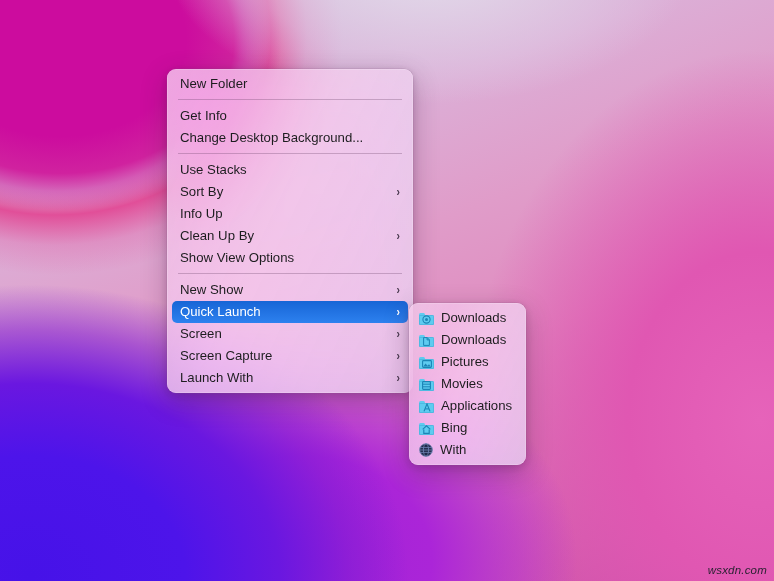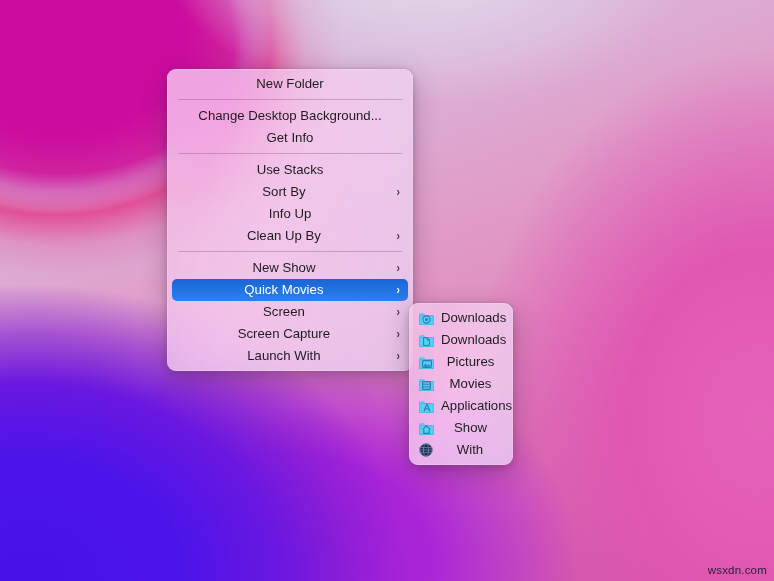--- a/index.html
+++ b/index.html
@@ -89,38 +89,38 @@
       0 8px 26px rgba(60,20,60,.30),
       0 2px 8px rgba(60,20,60,.18);
   }
 
   #main-menu {
     left:167px; top:69px;
     width:246px;
   }
   #sub-menu {
     left:409px; top:303px;
-    width:104px;
+    width:117px;
   }
 
   .mi {
     position:relative;
     display:flex;
     align-items:center;
     height:22px;
     margin:0 5px;
     padding:0 8px 0 8px;
     border-radius:5px;
     color:#1d1d1f;
     font-size:13.2px;
     line-height:22px;
     white-space:nowrap;
     cursor:default;
   }
-  .mi .label { flex:1 1 auto;text-align:center; }
+  .mi .label { flex:1 1 auto; }
 
   .mi.selected {
     background:linear-gradient(180deg, #1765d6 0%, #2d81ef 100%);
     color:#ffffff;
   }
   .mi.selected .chev { color:#ffffff; }
 
   .chev {
     flex:0 0 auto;
     margin-left:8px;
@@ -179,67 +179,71 @@
   .icon-globe svg { display:block; }
 
   
   #watermark {
     position:absolute;
     right:7px; bottom:5px;
     font-size:11.5px;
     color:#2b2233;
     letter-spacing:.2px;
     font-family:"Liberation Sans", sans-serif;
+    font-style:italic;
   }
 </style>
 </head>
 <body>
 
 <div id="desktop">
   <div class="wp-layer wp-base"></div>
   <div class="wp-layer wp-blob-pink"></div>
   <div class="wp-layer wp-blob-purple"></div>
   <div class="wp-layer wp-blob-violet"></div>
   <div class="wp-layer wp-blob-rose"></div>
   <div class="wp-layer wp-blob-magenta"></div>
   <div class="wp-layer wp-highlight"></div>
 
   <div class="menu" id="main-menu">
       <div class="mi">
         <span class="label">New Folder</span>
       </div>
       <div class="sep"></div>
       <div class="mi">
+        <span class="label">Get Info</span>
+      </div>
+      <div class="mi">
         <span class="label">Change Desktop Background...</span>
       </div>
-      <div class="mi">
-        <span class="label">Get Info</span>
-      </div>
       <div class="sep"></div>
       <div class="mi">
         <span class="label">Use Stacks</span>
       </div>
       <div class="mi">
         <span class="label">Sort By</span>
         <span class="chev">›</span>
       </div>
       <div class="mi">
         <span class="label">Info Up</span>
       </div>
       <div class="mi">
         <span class="label">Clean Up By</span>
         <span class="chev">›</span>
       </div>
+      <div class="mi">
+        <span class="label">Show View Options</span>
+      </div>
       <div class="sep"></div>
       <div class="mi">
         <span class="label">New Show</span>
         <span class="chev">›</span>
       </div>
       <div class="mi selected">
-        <span class="label">Quick Movies</span>
+        <span class="label">Quick Launch</span>
         <span class="chev">›</span>
       </div>
       <div class="mi">
         <span class="label">Screen</span>
         <span class="chev">›</span>
       </div>
       <div class="mi">
         <span class="label">Screen Capture</span>
         <span class="chev">›</span>
       </div>
@@ -319,21 +323,21 @@
         <span class="icon-folder">
           <span class="tab"></span>
           <span class="body"></span>
           <span class="glyph">
             <svg width="9" height="9" viewBox="0 0 9 9">
               <path d="M.7 4.3 4.5.8l3.8 3.5" fill="none" stroke="#1b84b5" stroke-width="1.15"></path>
               <path d="M1.8 4.5v3.8h5.4V4.5" fill="none" stroke="#1b84b5" stroke-width="1.15"></path>
             </svg>
           </span>
         </span>
-        <span class="label">Show</span>
+        <span class="label">Bing</span>
       </div>
       <div class="mi">
         <span class="icon-globe">
           <svg width="14" height="14" viewBox="0 0 14 14">
             <circle cx="7" cy="7" r="6.3" fill="#1f2a4a"></circle>
             <g fill="none" stroke="#6d7fb0" stroke-width=".85">
               <ellipse cx="7" cy="7" rx="6.3" ry="6.3"></ellipse>
               <ellipse cx="7" cy="7" rx="2.6" ry="6.3"></ellipse>
               <path d="M.8 4.6h12.4M.8 9.4h12.4M.7 7h12.6"></path>
             </g>

